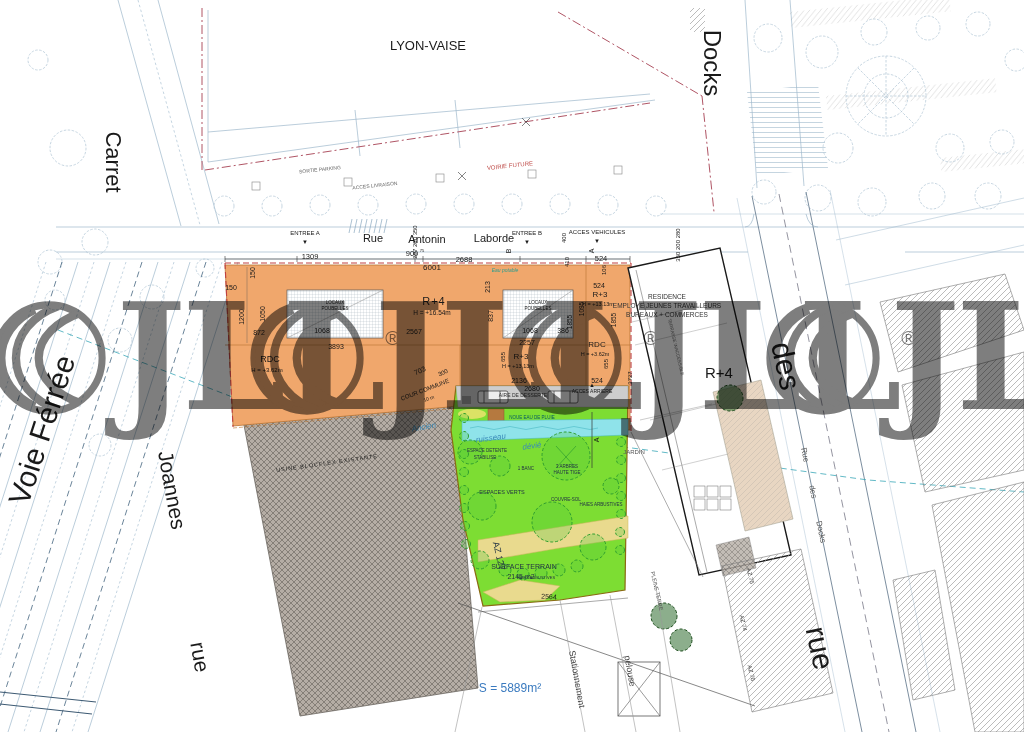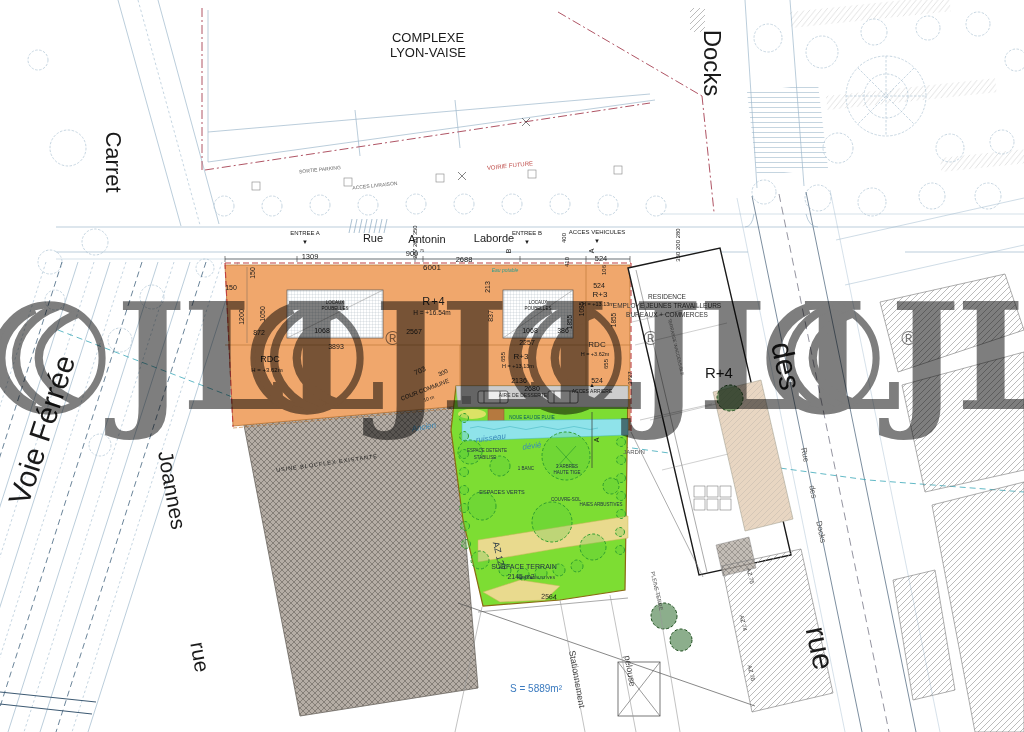--- a/index.html
+++ b/index.html
@@ -236,21 +236,20 @@
   <polygon points="902,385 1024,352 1024,470 925,492" fill="url(#dg)" stroke="#777" stroke-width="0.6"></polygon>
   <polygon points="932,505 1024,482 1024,732 975,732" fill="url(#dg)" stroke="#777" stroke-width="0.6"></polygon>
   <polygon points="722,566 801,549 833,693 752,712" fill="url(#dg)" stroke="#777" stroke-width="0.6"></polygon>
   <polygon points="893,580 935,570 955,690 913,700" fill="url(#dg)" stroke="#777" stroke-width="0.6"></polygon>
 
   <path d="M458,603 L755,706" stroke="#555" stroke-width="0.7"></path>
   <path d="M560,600 L585,732 M610,595 L636,732 M656,588 L680,732 M482,607 L455,732" stroke="#999" stroke-width="0.6"></path>
 </svg>
 
 <div class="lb ctr" style="left:428px;top:46px;font-size:13px;width:250px;white-space:normal;">
-  <div>COMPLEXE</div>
   <div>LYON-VAISE</div>
 </div>
 
 <div class="lb" style="left:113px;top:162px;font-size:22px;transform:translate(-50%,-50%) rotate(90deg)">Carret</div>
 <div class="lb" style="left:712px;top:63px;font-size:24px;transform:translate(-50%,-50%) rotate(90deg)">Docks</div>
 <div class="lb" style="left:42px;top:430px;font-size:30px;transform:translate(-50%,-50%) rotate(-72deg)">Voie Férrée</div>
 <div class="lb" style="left:172px;top:490px;font-size:21px;transform:translate(-50%,-50%) rotate(80deg)">Joannes</div>
 <div class="lb" style="left:200px;top:657px;font-size:21px;transform:translate(-50%,-50%) rotate(80deg)">rue</div>
 <div class="lb" style="left:373px;top:238px;font-size:11px;">Rue</div>
 <div class="lb" style="left:427px;top:239px;font-size:11px;">Antonin</div>
@@ -352,21 +351,21 @@
 <div class="lb" style="left:502px;top:492px;font-size:5.5px;color:#223344;">ESPACES VERTS</div>
 <div class="lb" style="left:566px;top:500px;font-size:4.5px;color:#223344;">COUVRE-SOL</div>
 <div class="lb" style="left:601px;top:505px;font-size:4.5px;color:#223344;">HAIES ARBUSTIVES</div>
 <div class="lb" style="left:524px;top:567px;font-size:7px;color:#223344;">SURFACE TERRAIN</div>
 <div class="lb" style="left:521px;top:577px;font-size:7px;color:#223344;">2145 m2</div>
 <div class="lb" style="left:499px;top:556px;font-size:9px;color:#223344;transform:translate(-50%,-50%) rotate(77deg)">AZ 127</div>
 <div class="lb" style="left:536px;top:578px;font-size:4px;color:#223344;">HAIES ARBUSTIVES</div>
 <div class="lb" style="left:597px;top:440px;font-size:7px;transform:translate(-50%,-50%) rotate(-90deg)">A</div>
 <div class="lb" style="left:549px;top:597px;font-size:7px;transform:translate(-50%,-50%) rotate(4deg)">2564</div>
 
-<div class="lb" style="left:536px;top:689px;font-size:10px;color:#3a7abf;">S = 5889m²</div>
+<div class="lb" style="left:510px;top:689px;font-size:12px;color:#3a7abf;">S = 5889m²</div>
 <div class="lb" style="left:577px;top:679px;font-size:9px;color:#444;transform:translate(-50%,-50%) rotate(80deg)">Stationnement</div>
 <div class="lb" style="left:630px;top:671px;font-size:9px;color:#444;transform:translate(-50%,-50%) rotate(80deg)">pelouse</div>
 <div class="lb" style="left:657px;top:591px;font-size:5.5px;color:#555;transform:translate(-50%,-50%) rotate(77deg)">PLEINE TERRE</div>
 <div class="lb" style="left:750px;top:576px;font-size:6px;color:#444;transform:translate(-50%,-50%) rotate(77deg)">AZ 75</div>
 <div class="lb" style="left:743px;top:623px;font-size:6px;color:#444;transform:translate(-50%,-50%) rotate(77deg)">AZ 74</div>
 <div class="lb" style="left:751px;top:673px;font-size:6px;color:#444;transform:translate(-50%,-50%) rotate(77deg)">AZ 76</div>
 
 <div class="wm-band">
   <div class="wm-unit" style="left:-10px">
     <svg width="118" height="118" viewBox="0 0 100 100">

